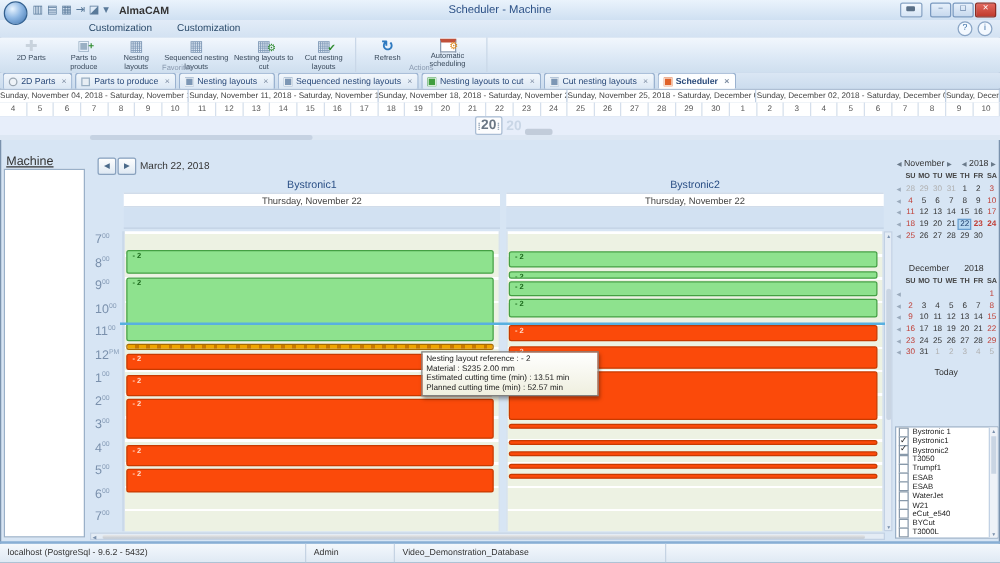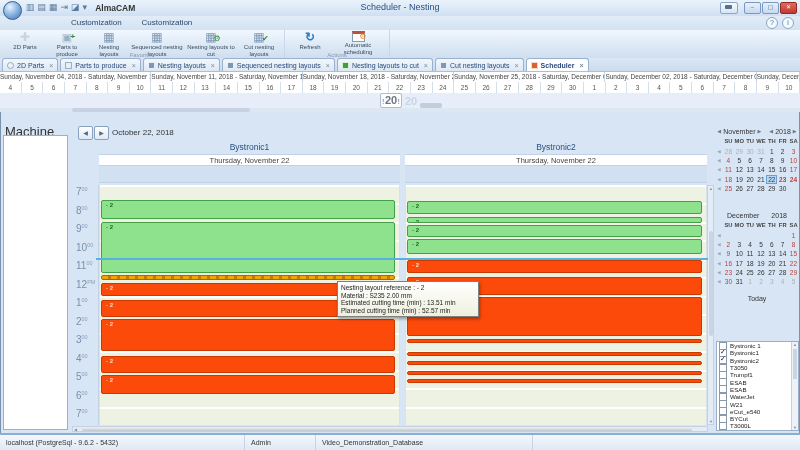--- a/index.html
+++ b/index.html
@@ -75,21 +75,21 @@
   .zhandle{left:380px;top:93px;width:22px;height:15px;background:#fdfdfe;border:1px solid #aabdd4;border-radius:2px;box-sizing:border-box;
            font-size:11px;font-weight:bold;color:#6a7684;text-align:center;line-height:13px;}
   .zhandle::before,.zhandle::after{content:"⁞";position:absolute;top:1px;font-size:8px;color:#9aaabc;}
   .zhandle::before{left:1px;} .zhandle::after{right:1px;}
   .zghost{left:405px;top:95px;font-size:11px;font-weight:bold;color:#c9d6e6;}
   .zthumb{left:420px;top:103px;width:22px;height:5px;background:#c2ccda;border-radius:2px;}
   .zscroll{left:0;top:108px;width:800px;height:4px;background:#dde7f3;}
   .zscroll-thumb{left:72px;top:0;width:178px;height:4px;background:#c6d2e2;border-radius:2px;}
 
   
-  .machine-label{left:5px;top:124px;font-size:13px;color:#333;text-decoration:underline;}
+  .machine-label{left:5px;top:124px;font-size:10px;color:#333;text-decoration:underline;}
   .machine-box{left:3px;top:135px;width:63px;height:293px;background:#fff;border:1px solid #9ab0c8;}
 
   
   .navbtn{width:13px;height:12px;border:1px solid #8aa2be;border-radius:2px;background:linear-gradient(#fdfefe,#dfe9f3);
           font-size:6px;text-align:center;line-height:12px;color:#4a6a8a;}
   .nav-date{left:112px;top:128px;font-size:8px;color:#333;}
   .colhead{height:13px;text-align:center;font-size:8.5px;line-height:13px;color:#2a4f85;}
   .coldate{height:12px;background:#fff;border-top:1px solid #c2d1e4;border-bottom:1px solid #c2d1e4;
            text-align:center;font-size:7.5px;line-height:12px;color:#444;box-sizing:border-box;}
   .allday{height:17px;background:#d2e1f2;border-bottom:1px solid #c2d1e4;box-sizing:border-box;}
@@ -153,21 +153,21 @@
   <div class="abs app-orb"></div>
   <div class="abs qat">
     <span class="qicon">▥</span>
     <span class="qicon">▤</span>
     <span class="qicon">▦</span>
     <span class="qicon">⇥</span>
     <span class="qicon">◪</span>
     <span class="qicon">▾</span>
     <span class="qat-title">AlmaCAM</span>
   </div>
-  <div class="abs win-title">Scheduler - Nesting</div>
+  <div class="abs win-title">Scheduler - Machine</div>
   <div class="abs keybtn"></div>
   <div class="abs winbtns">
     <div class="wbtn">–</div>
     <div class="wbtn">▢</div>
     <div class="wbtn close">✕</div>
   </div>
 
   <div class="abs tabrow"></div>
   <div class="abs rtabs">
       <div class="rtab active">Start</div>
@@ -314,21 +314,21 @@
   <div class="abs zthumb"></div>
   <div class="abs zscroll">
     <div class="abs zscroll-thumb"></div>
   </div>
 
   <div class="abs machine-label">Machine</div>
   <div class="abs machine-box"></div>
 
   <div class="abs navbtn" style="left:78px;top:126px;">◀</div>
   <div class="abs navbtn" style="left:94px;top:126px;">▶</div>
-  <div class="abs nav-date">October 22, 2018</div>
+  <div class="abs nav-date">March 22, 2018</div>
 
   <div class="abs colhead" style="left:99px;top:141px;width:301px;">Bystronic1</div>
   <div class="abs colhead" style="left:405px;top:141px;width:302px;">Bystronic2</div>
   <div class="abs coldate" style="left:99px;top:154px;width:301px;">Thursday, November 22</div>
   <div class="abs coldate" style="left:405px;top:154px;width:302px;">Thursday, November 22</div>
   <div class="abs allday" style="left:99px;top:166px;width:301px;"></div>
   <div class="abs allday" style="left:405px;top:166px;width:302px;"></div>
 
   <div class="abs hours">
       <div class="hr" style="top: 1px;">7<sup>00</sup></div>

